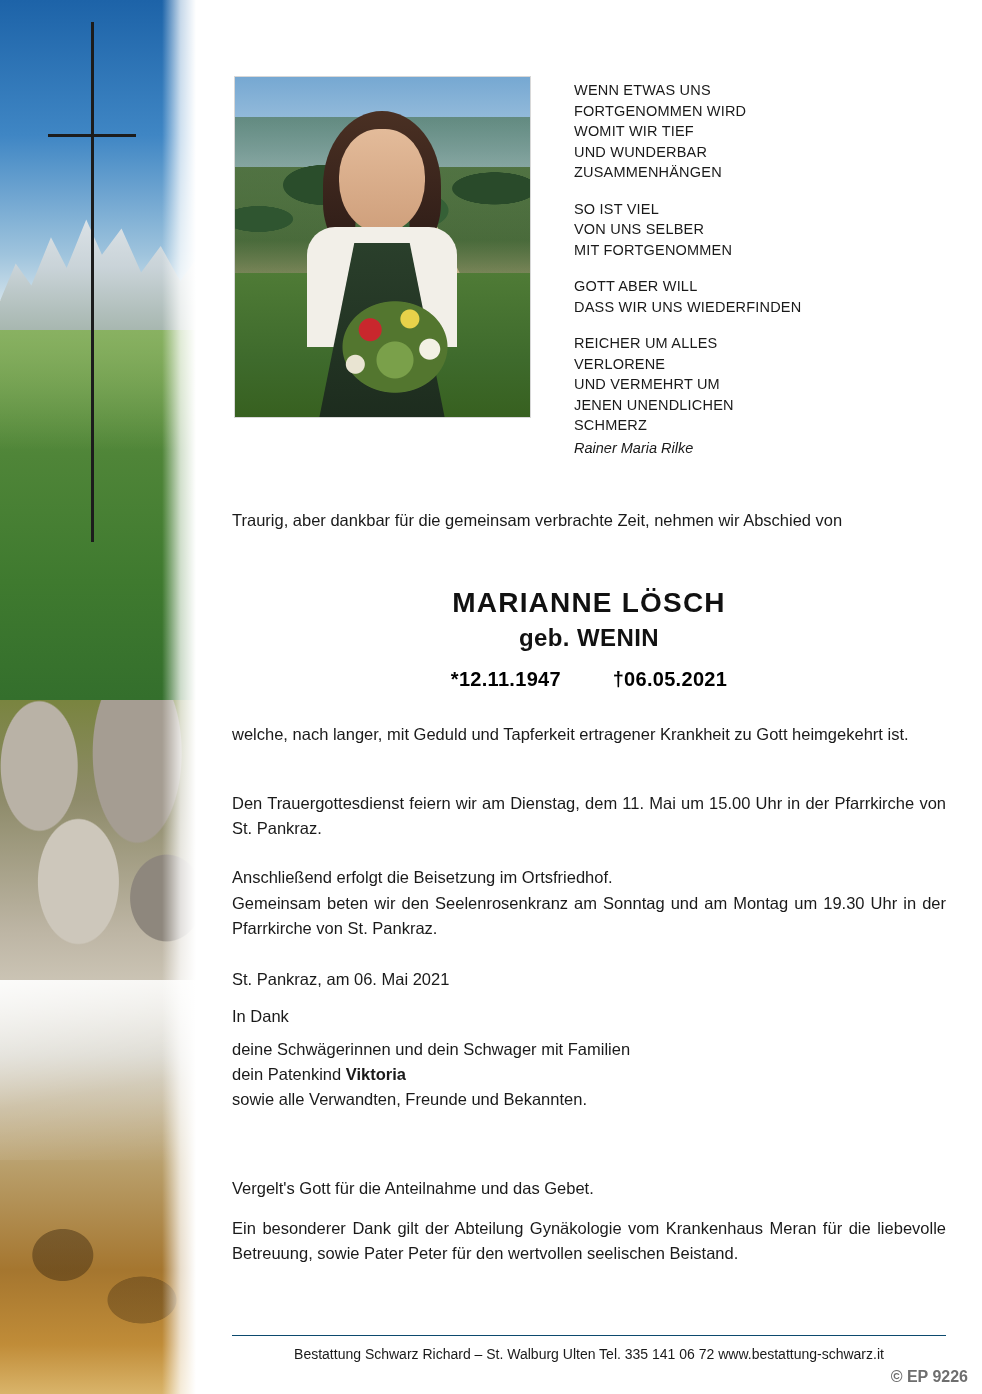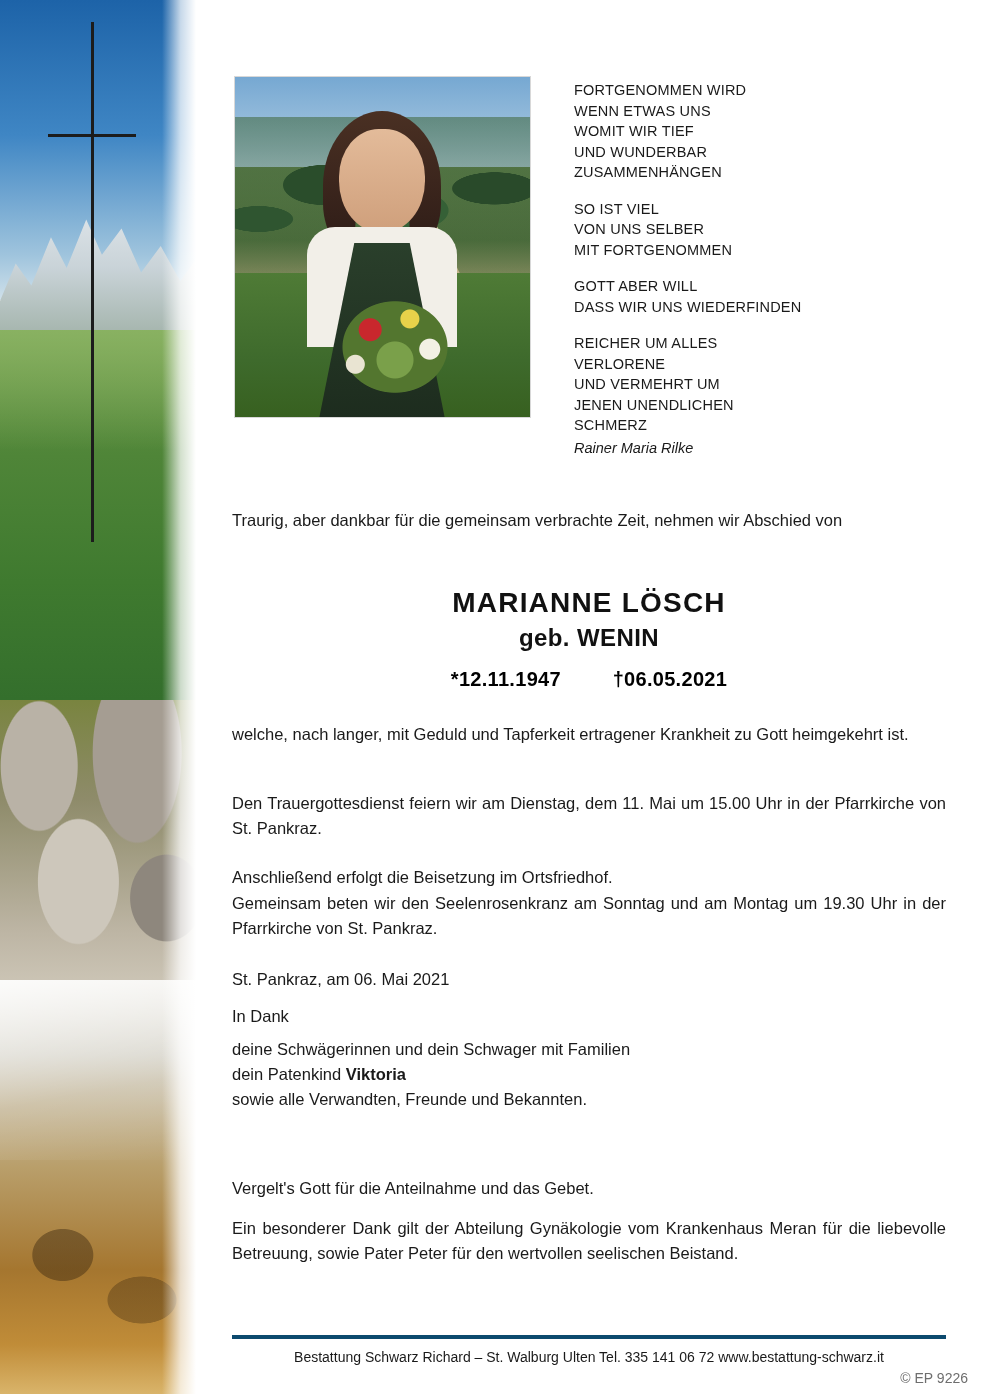--- a/index.html
+++ b/index.html
@@ -256,28 +256,29 @@
   #para-6 { top: 1163px; }
   #para-7 { top: 1216px; }
 
   #footer {
     position: absolute;
     left: 36px; top: 1335px;
     width: 714px;
     text-align: center;
     font-size: 14px;
     color: #1a1a1a;
-    border-top: 4px solid #0c4a6e;
+    border-top: 1px solid #0c4a6e;
     padding-top: 10px;
   }
   #copyright {
     position: absolute;
     right: 14px; bottom: 8px;
-    font-size: 14px;
+    font-size: 16px;
     color: #6e6e6e;
+    font-weight: bold;
   }
 </style>
 </head>
 <body>
 
 <div id="left-column">
   <div class="sky"></div>
   <div class="mountains"></div>
   <div class="trees"></div>
   <div class="meadow"></div>
@@ -299,22 +300,22 @@
     <div class="grass"></div>
     <div class="hair"></div>
     <div class="head"></div>
     <div class="blouse"></div>
     <div class="dirndl"></div>
     <div class="bouquet"></div>
   </div>
 
   <div id="poem">
     <div class="stanza">
+      <div class="line">WENN ETWAS UNS</div>
       <div class="line">FORTGENOMMEN WIRD</div>
-      <div class="line">WENN ETWAS UNS</div>
       <div class="line">WOMIT WIR TIEF</div>
       <div class="line">UND WUNDERBAR</div>
       <div class="line">ZUSAMMENHÄNGEN</div>
     </div>
     <div class="stanza">
       <div class="line">SO IST VIEL</div>
       <div class="line">VON UNS SELBER</div>
       <div class="line">MIT FORTGENOMMEN</div>
     </div>
     <div class="stanza">

